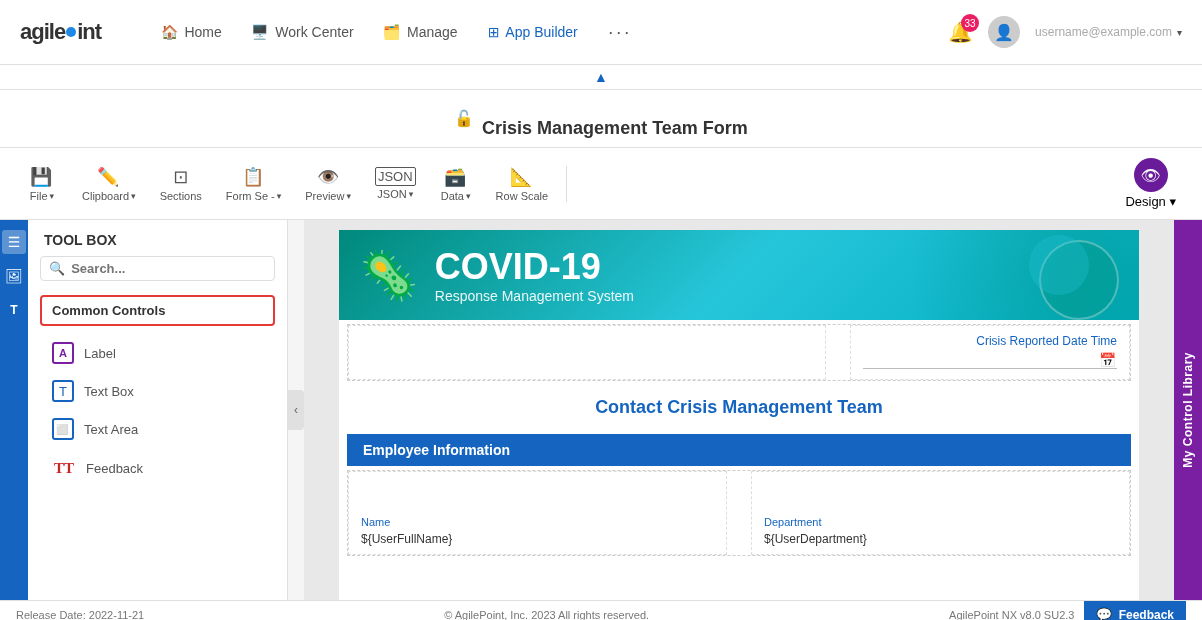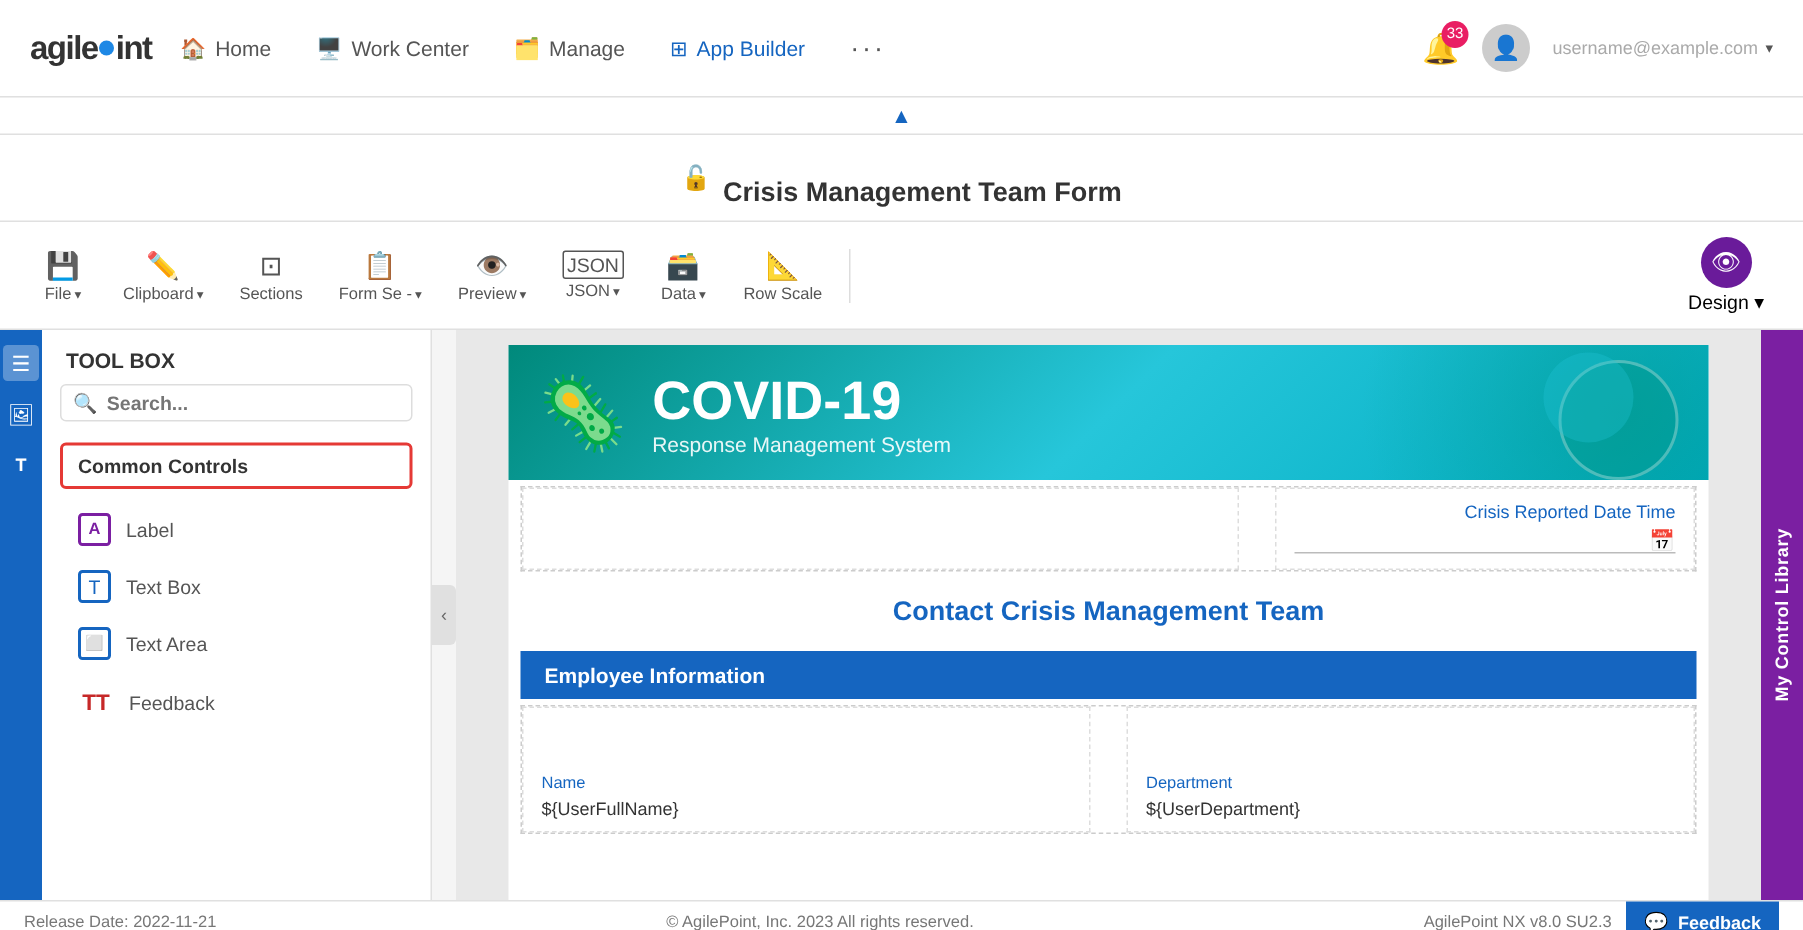--- a/index.html
+++ b/index.html
@@ -3,21 +3,21 @@
   <meta charset="utf-8">
   <style>
     * { box-sizing: border-box; margin: 0; padding: 0; }
     body { font-family: 'Segoe UI', Arial, sans-serif; font-size: 13px; background: #f5f5f5; overflow: hidden; width: 1202px; height: 620px; }
 
     
     .top-nav {
       display: flex; align-items: center; background: #fff; height: 65px;
       padding: 0 20px; border-bottom: 1px solid #e0e0e0; position: relative; z-index: 10;
     }
-    .logo { display: flex; align-items: center; margin-right: 19px; }
+    .logo { display: flex; align-items: center; margin-right: 60px; }
     .nav-links { display: flex; align-items: center; gap: 30px; flex: 1; }
     .nav-link { display: flex; align-items: center; gap: 6px; color: #555; font-size: 14px; cursor: pointer; text-decoration: none; }
     .nav-link.active { color: #1565c0; }
     .nav-more { color: #555; font-size: 18px; cursor: pointer; letter-spacing: 2px; }
     .nav-right { display: flex; align-items: center; gap: 15px; margin-left: auto; }
     .notif-btn { position: relative; cursor: pointer; }
     .notif-badge { position: absolute; top: -6px; right: -6px; background: #e91e63; color: #fff; border-radius: 50%; width: 18px; height: 18px; font-size: 10px; display: flex; align-items: center; justify-content: center; font-weight: 400; }
     .avatar { width: 32px; height: 32px; border-radius: 50%; background: #ccc; display: flex; align-items: center; justify-content: center; }
     .user-menu { display: flex; align-items: center; gap: 5px; cursor: pointer; color: #555; font-size: 13px; }
 
@@ -49,21 +49,21 @@
     .toolbox-title { font-size: 14px; font-weight: 700; color: #333; padding: 12px 16px 8px; }
     .toolbox-search { margin: 0 12px 10px; display: flex; align-items: center; border: 1px solid #ddd; border-radius: 4px; padding: 4px 8px; }
     .toolbox-search input { border: none; outline: none; font-size: 13px; color: #555; width: 100%; background: transparent; font-weight: bold; }
     .toolbox-search .search-icon { color: #aaa; margin-right: 6px; font-size: 13px; }
     .common-controls-header { margin: 4px 12px 8px; padding: 6px 10px; border: 2px solid #e53935; border-radius: 4px; font-size: 13px; font-weight: 600; color: #333; cursor: pointer; }
     .tool-item { display: flex; align-items: center; gap: 10px; padding: 8px 16px 8px 24px; cursor: pointer; color: #555; font-size: 13px; }
     .tool-icon { width: 24px; height: 24px; display: flex; align-items: center; justify-content: center; font-size: 16px; }
     .tool-icon.label-icon { color: #7b1fa2; border: 2px solid #7b1fa2; border-radius: 3px; font-size: 11px; font-weight: 700; width: 22px; height: 22px; }
     .tool-icon.textbox-icon { color: #1565c0; font-size: 14px; }
     .tool-icon.textarea-icon { color: #1565c0; }
-    .tool-icon.heading-icon { color: #c62828; }
+    .tool-icon.heading-icon { color: #c62828; font-family: Liberation Serif, serif; }
 
     
     .panel-collapse { position: absolute; left: 286px; top: 50%; transform: translateY(-50%); width: 16px; height: 40px; background: #e0e0e0; display: flex; align-items: center; justify-content: center; cursor: pointer; border-radius: 0 4px 4px 0; z-index: 5; color: #666; font-size: 12px; }
 
     
     .canvas-wrapper { flex: 1; overflow-y: auto; background: #e8e8e8; position: relative; }
     .canvas { margin: 10px auto; width: 800px; background: #fff; min-height: 400px; position: relative; }
 
     
     .covid-banner { width: 100%; height: 90px; background: linear-gradient(135deg, #00897b 0%, #26c6da 50%, #00acc1 100%); display: flex; align-items: center; padding: 0 20px; gap: 16px; overflow: hidden; position: relative; }

